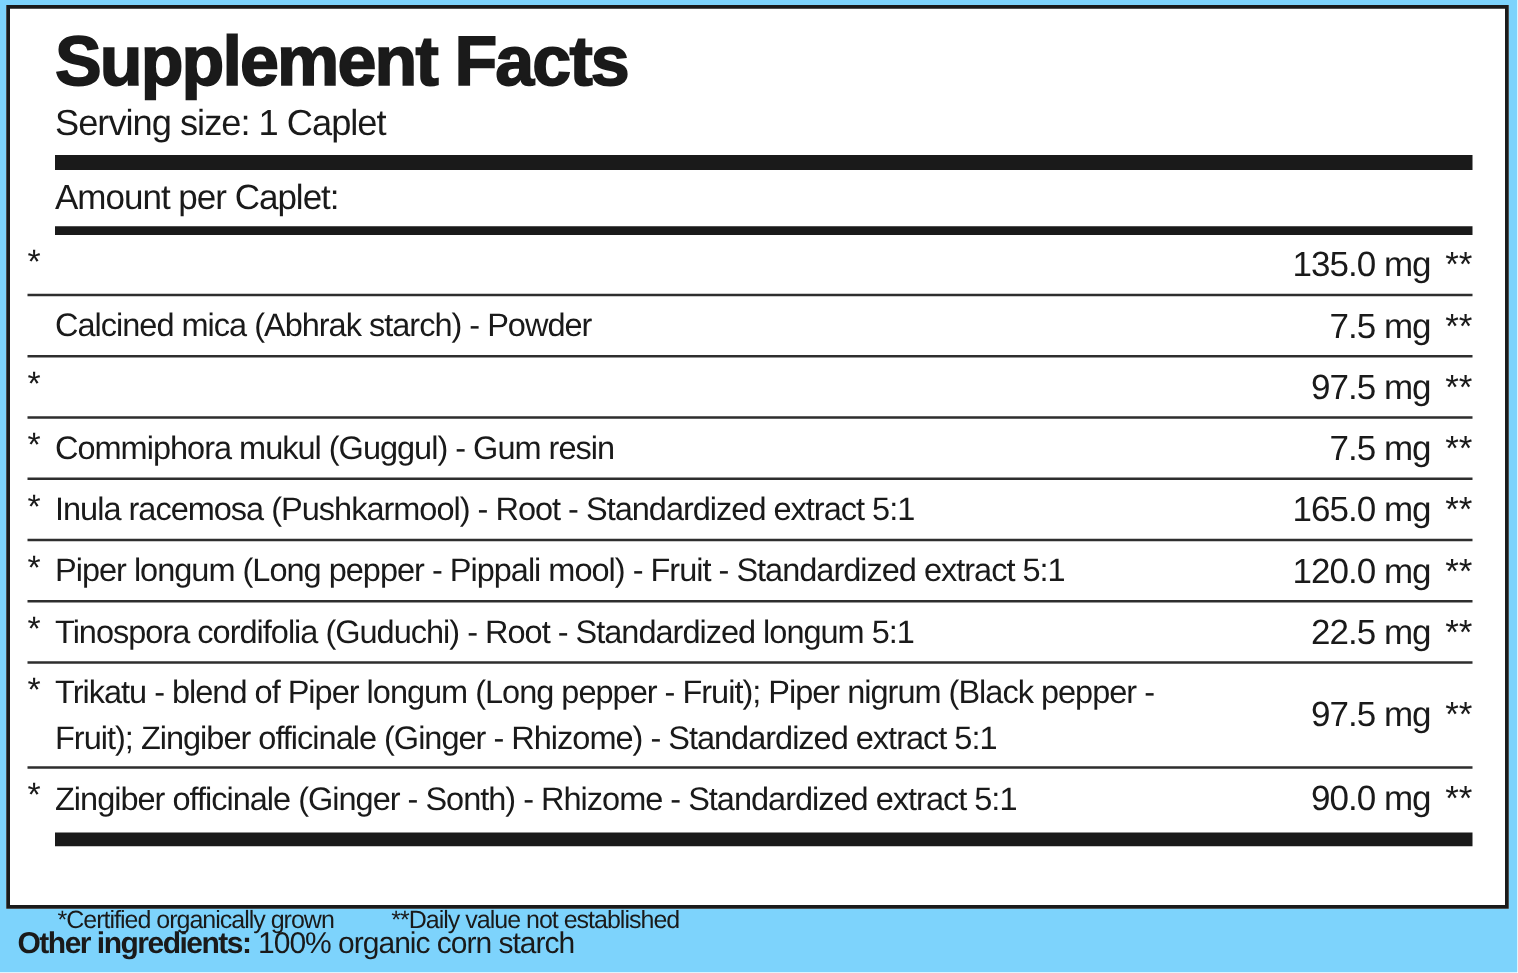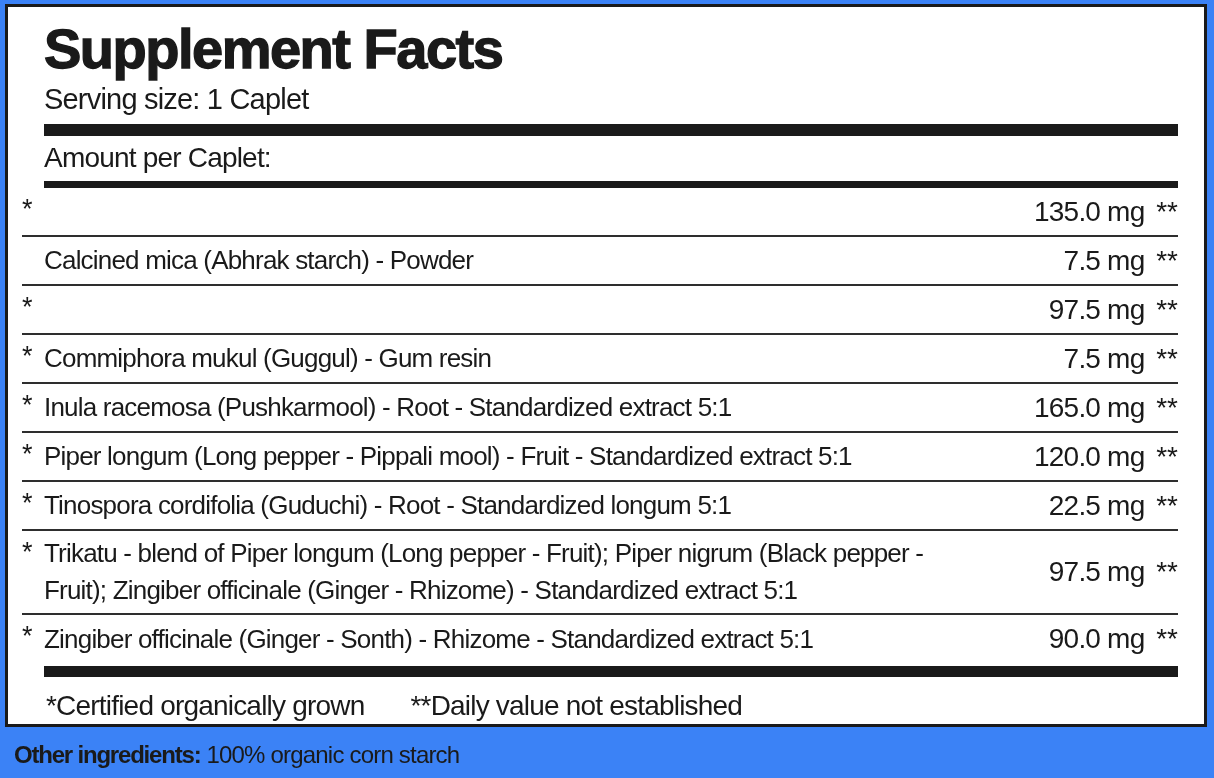--- a/index.html
+++ b/index.html
@@ -3,21 +3,21 @@
 <meta charset="utf-8">
 <style>
   * { margin: 0; padding: 0; box-sizing: border-box; }
   html, body {
     width: 1214px; height: 778px;
     background: #ffffff;
     font-family: "Liberation Sans", sans-serif;
     color: #1a1a1a;
     overflow: hidden;
   }
-  .stage { position: relative; width: 1214px; height: 778px; background: #3b82f6; }
+  .stage { position: relative; width: 1214px; height: 778px; background: #7dd3fc; }
 
   .label-box {
     position: absolute;
     left: 5px; top: 4px;
     width: 1202px; height: 723px;
     border: 3px solid #1a1a1a;
     background: #fff;
     padding: 11px 26px 0 36px;
   }
 
@@ -78,25 +78,26 @@
     margin-left: auto;
     white-space: nowrap;
     font-size: 28px;
     letter-spacing: -0.8px;
     text-align: right;
   }
   .row .amount-cell .dv { letter-spacing: 0; padding-left: 4px; }
 
   .footnotes {
     display: flex;
-    align-items: center;
+    align-items: flex-start;
     min-height: 56px;
-    font-size: 28px;
+    font-size: 20px;
     letter-spacing: -0.8px;
     padding-top: 2px;
+    margin-top: 46px;
   }
   .footnotes .fn-certified { margin-left: 2px; }
   .footnotes .fn-dv { margin-left: 46px; }
 
   .other-ingredients {
     position: absolute;
     left: 14px; top: 741px;
     font-size: 24px;
     letter-spacing: -0.8px;
   }

